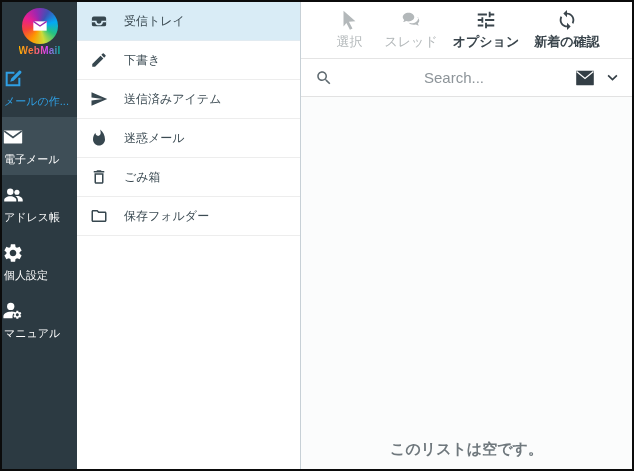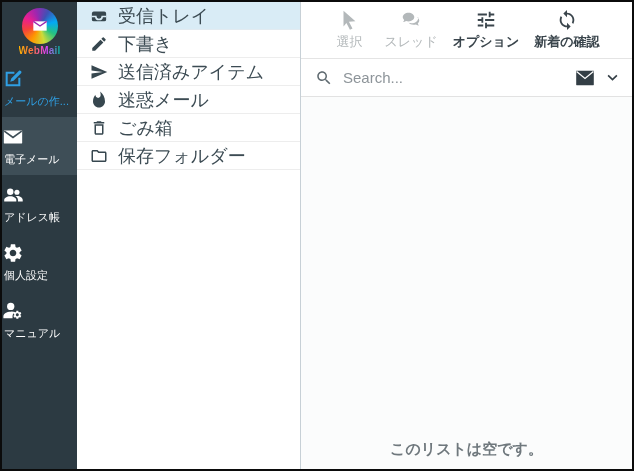--- a/index.html
+++ b/index.html
@@ -71,24 +71,24 @@
     background:#fff;
     display:flex; align-items:center; justify-content:center;
     font-size:15px; font-weight:700; color:#2e3a42;
     letter-spacing:.2px; white-space:nowrap; overflow:hidden;
   }
   .kebab { width:18px; display:flex; justify-content:center; cursor:pointer; margin-left:3px; }
   .kebab svg { width:16px; height:22px; fill:#37474f; }
 
   .folders { display:flex; flex-direction:column; }
   .folder-row {
-    height:28px; display:flex; align-items:center; gap:10px;
+    height:39px; display:flex; align-items:center; gap:16px;
     padding:0 10px 0 13px;
     border-bottom:1px solid #ededed;
-    font-size:18px; color:#3c4b53;
+    font-size:12px; color:#3c4b53;
     cursor:pointer; background:#fff;
   }
   .folder-row svg { width:18px; height:18px; fill:#37474f; flex:none; }
   .folder-row.selected { background:#d9ecf6; border-bottom-color:#e2ebf1; }
 
   
   .main { flex:1; display:flex; flex-direction:column; background:#fff; }
   .toolbar {
     height:57px; display:flex; align-items:center; justify-content:center;
     gap:15px; border-bottom:1px solid #e4e4e4; background:#fff;
@@ -105,21 +105,21 @@
   .tb-btn.disabled .tb-label { color:#b3b8ba; font-weight:400; }
 
   .search-row {
     height:38px; display:flex; align-items:center;
     border-bottom:1px solid #e2e2e2; background:#fff;
     padding:0 12px 0 14px; gap:10px;
   }
   .search-row .mag svg { width:18px; height:18px; fill:#5f6a70; display:block; }
   .search-input {
     flex:1; border:none; outline:none; font-size:15px; color:#333;
-    font-family:"Liberation Sans","DejaVu Sans",sans-serif; background:transparent;
+    font-family:"Liberation Sans","DejaVu Sans",sans-serif; background:transparent;text-align:center;
   }
   .search-input::placeholder { color:#8d9499; }
   .scope-icon svg { width:20px; height:16px; display:block; }
   .chev svg { width:15px; height:15px; display:block; stroke:#333e45; fill:none; stroke-width:2.6; }
 
   .message-list {
     flex:1; background:#fbfcfc; position:relative;
   }
   .empty-text {
     position:absolute; bottom:10px; left:0; width:100%;

